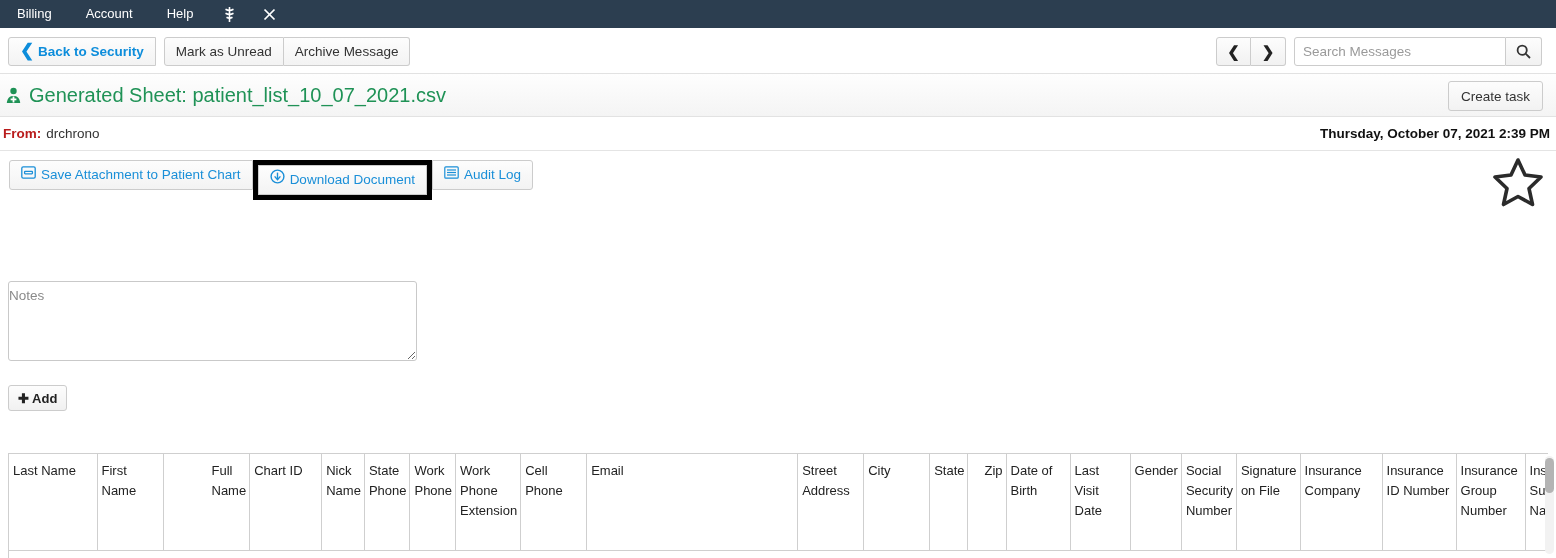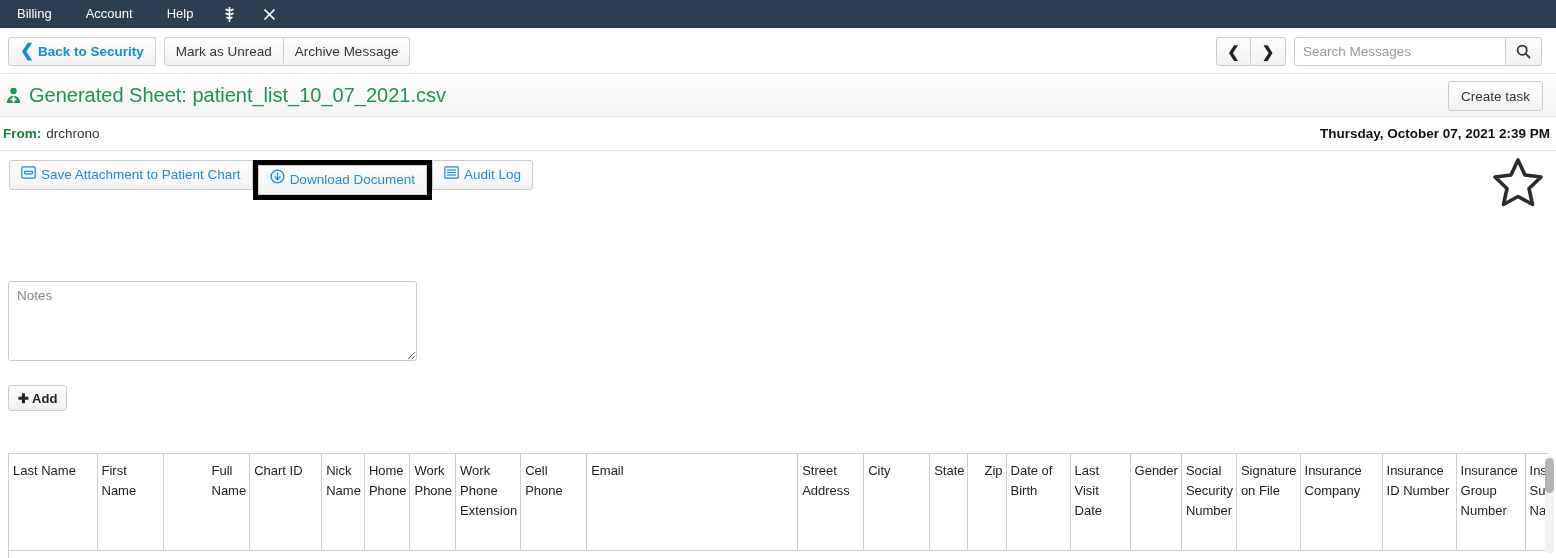--- a/index.html
+++ b/index.html
@@ -182,21 +182,21 @@
   }
 
   
   .fromrow {
     height: 34px;
     position: relative;
     display: flex;
     align-items: center;
     border-bottom: 1px solid #e4e4e4;
   }
-  .from-label { font-size: 13.5px; font-weight: bold; color: #15803d; margin-left: 3px; }
+  .from-label { font-size: 13.5px; font-weight: bold; color: #b91c1c; margin-left: 3px; }
   .from-value { font-size: 13.5px; color: #333; margin-left: 5px; }
   .datestamp {
     position: absolute; right: 6px;
     font-size: 13.5px; font-weight: bold; color: #111;
     white-space: nowrap;
   }
 
   
   .actionrow { position: relative; height: 68px; }
   .actions { position: absolute; left: 9px; top: 9px; display: flex; }
@@ -227,21 +227,21 @@
 
   
   .notes-area {
     position: absolute;
     left: 8px; top: 281px;
     width: 409px; height: 80px;
     border: 1px solid #c9c9c9;
     border-radius: 3px;
     font-size: 13.5px;
     color: #333;
-    padding: 6px 8px;
+    padding: 6px 0;
     font-family: "Liberation Sans", sans-serif;
     resize: both;
     outline: none;
   }
   .notes-area::placeholder { color: #8a8a8a; }
   .add-btn {
     position: absolute;
     left: 8px; top: 385px;
     background: linear-gradient(#fdfdfd, #f1f1f1);
     border: 1px solid #cccccc;
@@ -426,21 +426,21 @@
 
 <div class="table-wrap">
   <table class="sheet">
     <thead>
       <tr id="sheet-head-row">
           <th style="width: 88px; min-width: 88px;">Last Name</th>
           <th style="width: 66px; min-width: 66px;">First Name</th>
           <th style="width: 78px; min-width: 78px; padding-left: 48px;">Full Name</th>
           <th style="width: 72px; min-width: 72px;">Chart ID</th>
           <th style="width: 33px; min-width: 33px;">Nick Name</th>
-          <th style="width: 34px; min-width: 34px;">Home Phone</th>
+          <th style="width: 34px; min-width: 34px;">State Phone</th>
           <th style="width: 36px; min-width: 36px;">Work Phone</th>
           <th style="width: 56px; min-width: 56px;">Work Phone Extension</th>
           <th style="width: 66px; min-width: 66px;">Cell Phone</th>
           <th style="width: 211px; min-width: 211px;">Email</th>
           <th style="width: 66px; min-width: 66px;">Street Address</th>
           <th style="width: 66px; min-width: 66px;">City</th>
           <th style="width: 31px; min-width: 31px;">State</th>
           <th style="width: 30px; min-width: 30px; padding-left: 16px;">Zip</th>
           <th style="width: 64px; min-width: 64px;">Date of Birth</th>
           <th style="width: 60px; min-width: 60px;">Last Visit Date</th>

